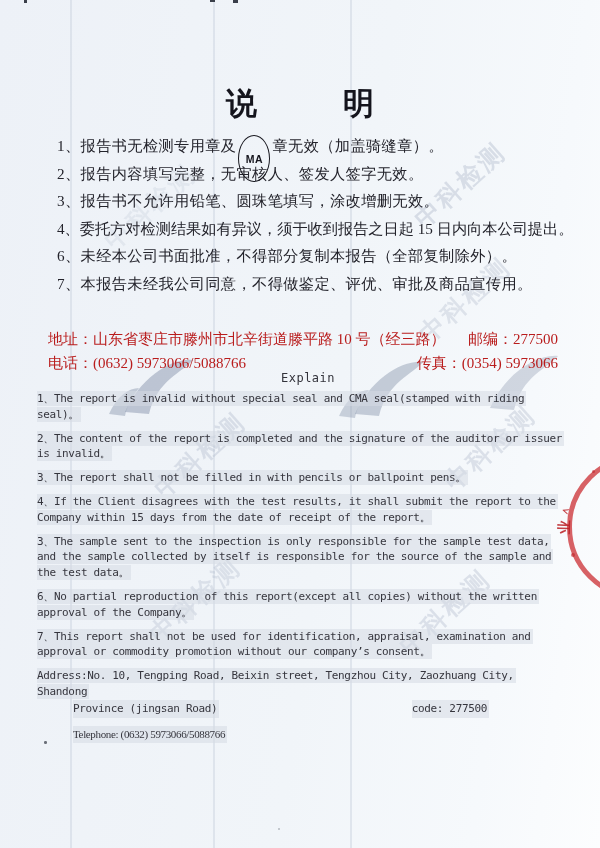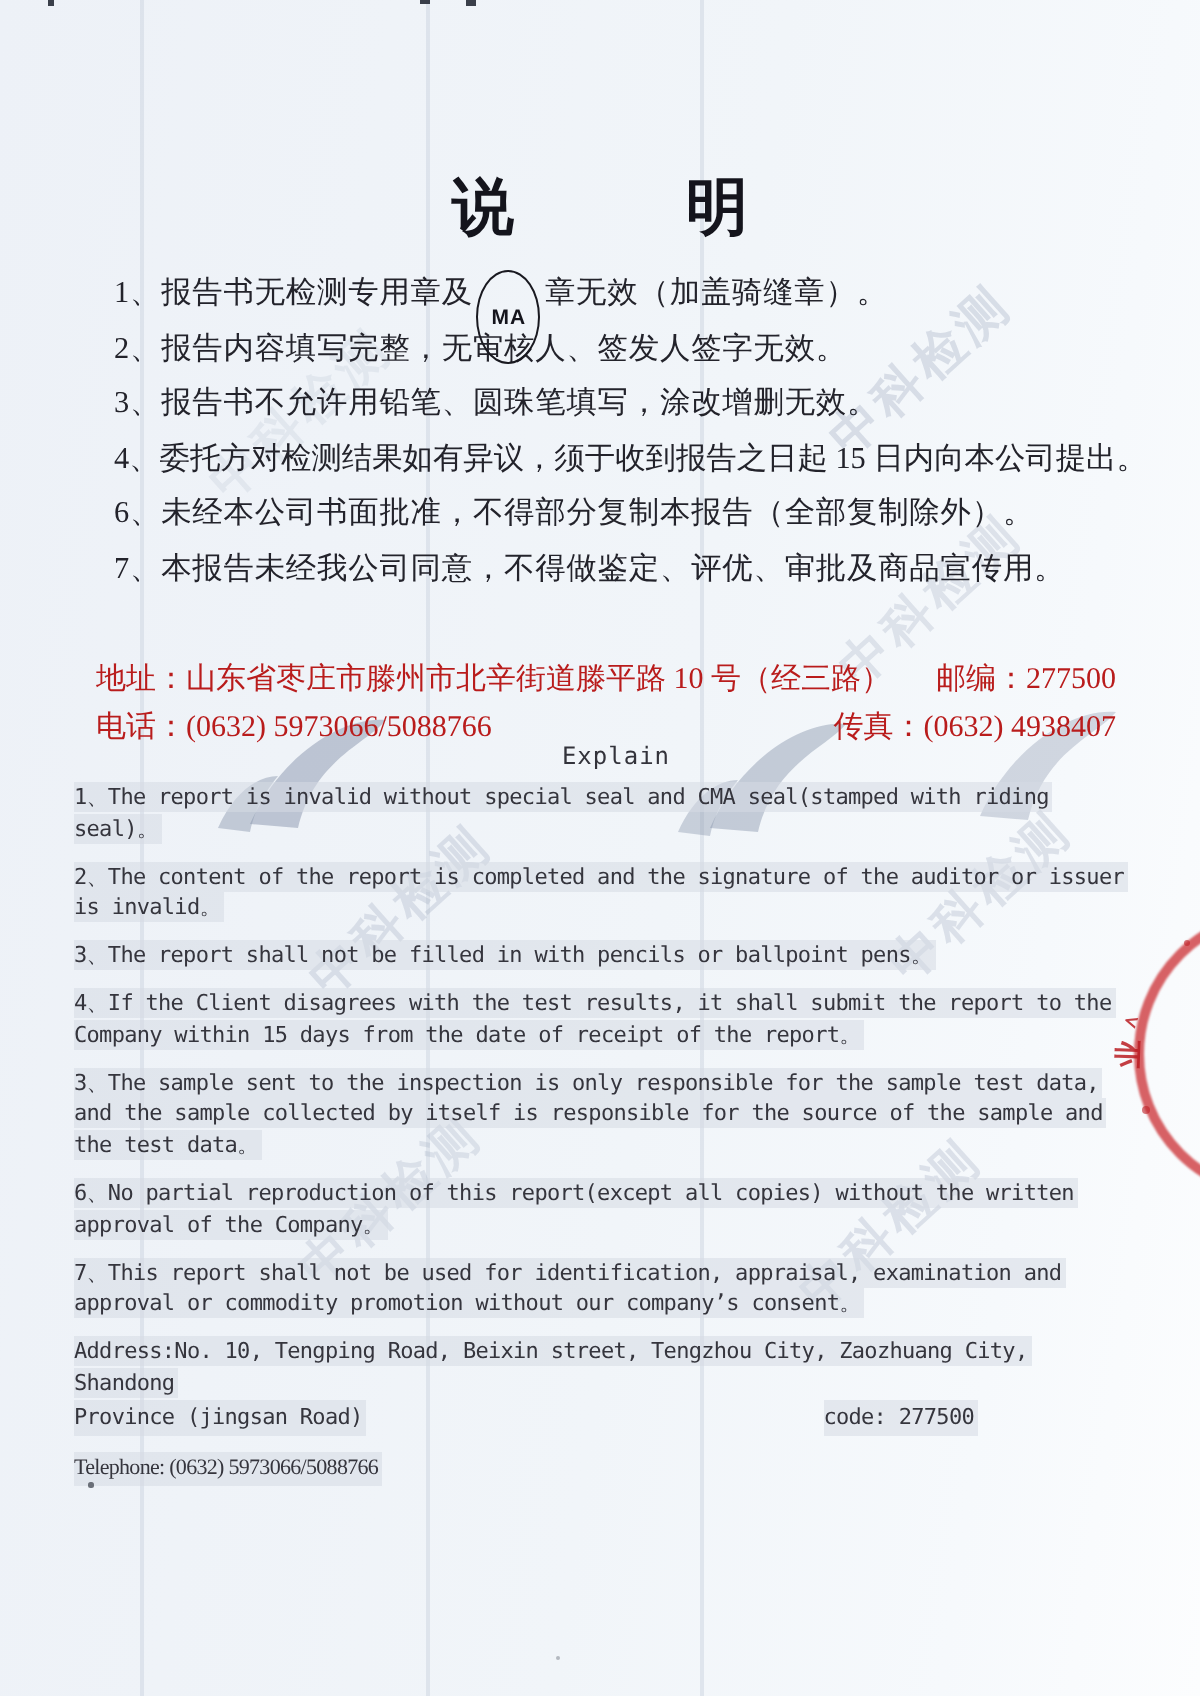--- a/index.html
+++ b/index.html
@@ -59,21 +59,21 @@
     position:absolute;top:391px;left:37px;width:528px;
     font-family:"DejaVu Sans Mono","Liberation Mono",monospace;
     font-size:11px;letter-spacing:-0.35px;color:#35353d;
   }
   .en-block p{margin:0 0 8px;line-height:15.8px;}
   .band{
     background:rgba(213,218,227,.55);
     -webkit-box-decoration-break:clone;box-decoration-break:clone;
     padding:1px 2px 1px 0;
   }
-  .en-row{display:flex;line-height:15.8px;}
+  .en-row{display:flex;line-height:15.8px;margin-left:36px;}
   .en-row .right{margin-left:auto;}
   .mr-code{margin-right:76px;}
   .mr-fax{margin-right:42px;}
   .tel-row{margin-top:10px;font-family:Liberation Serif, serif;}
 
   
   .seal-ring{
     position:absolute;left:567px;top:454px;width:146px;height:146px;
     box-sizing:border-box;border-radius:50%;
     border:5.5px solid rgba(201,38,42,.72);
@@ -144,21 +144,21 @@
     </div>
 </div>
 
 <div class="cn-contact">
   <div class="cn-row">
     <span>地址：山东省枣庄市滕州市北辛街道滕平路 10 号（经三路）</span>
     <span class="right">邮编：277500</span>
   </div>
   <div class="cn-row">
     <span>电话：(0632) 5973066/5088766</span>
-    <span class="right">传真：(0632) 4938407</span>
+    <span class="right">传真：(0354) 5973066</span>
   </div>
 </div>
 
 <div class="explain-h">Explain</div>
 
 <div class="en-block">
   <p><span class="band">1、The report is invalid without special seal and CMA seal(stamped with riding seal)。</span></p>
   <p><span class="band">2、The content of the report is completed and the signature of the auditor or issuer is invalid。</span></p>
   <p><span class="band">3、The report shall not be filled in with pencils or ballpoint pens。</span></p>
   <p><span class="band">4、If the Client disagrees with the test results, it shall submit the report to the Company within 15 days from the date of receipt of the report。</span></p>

